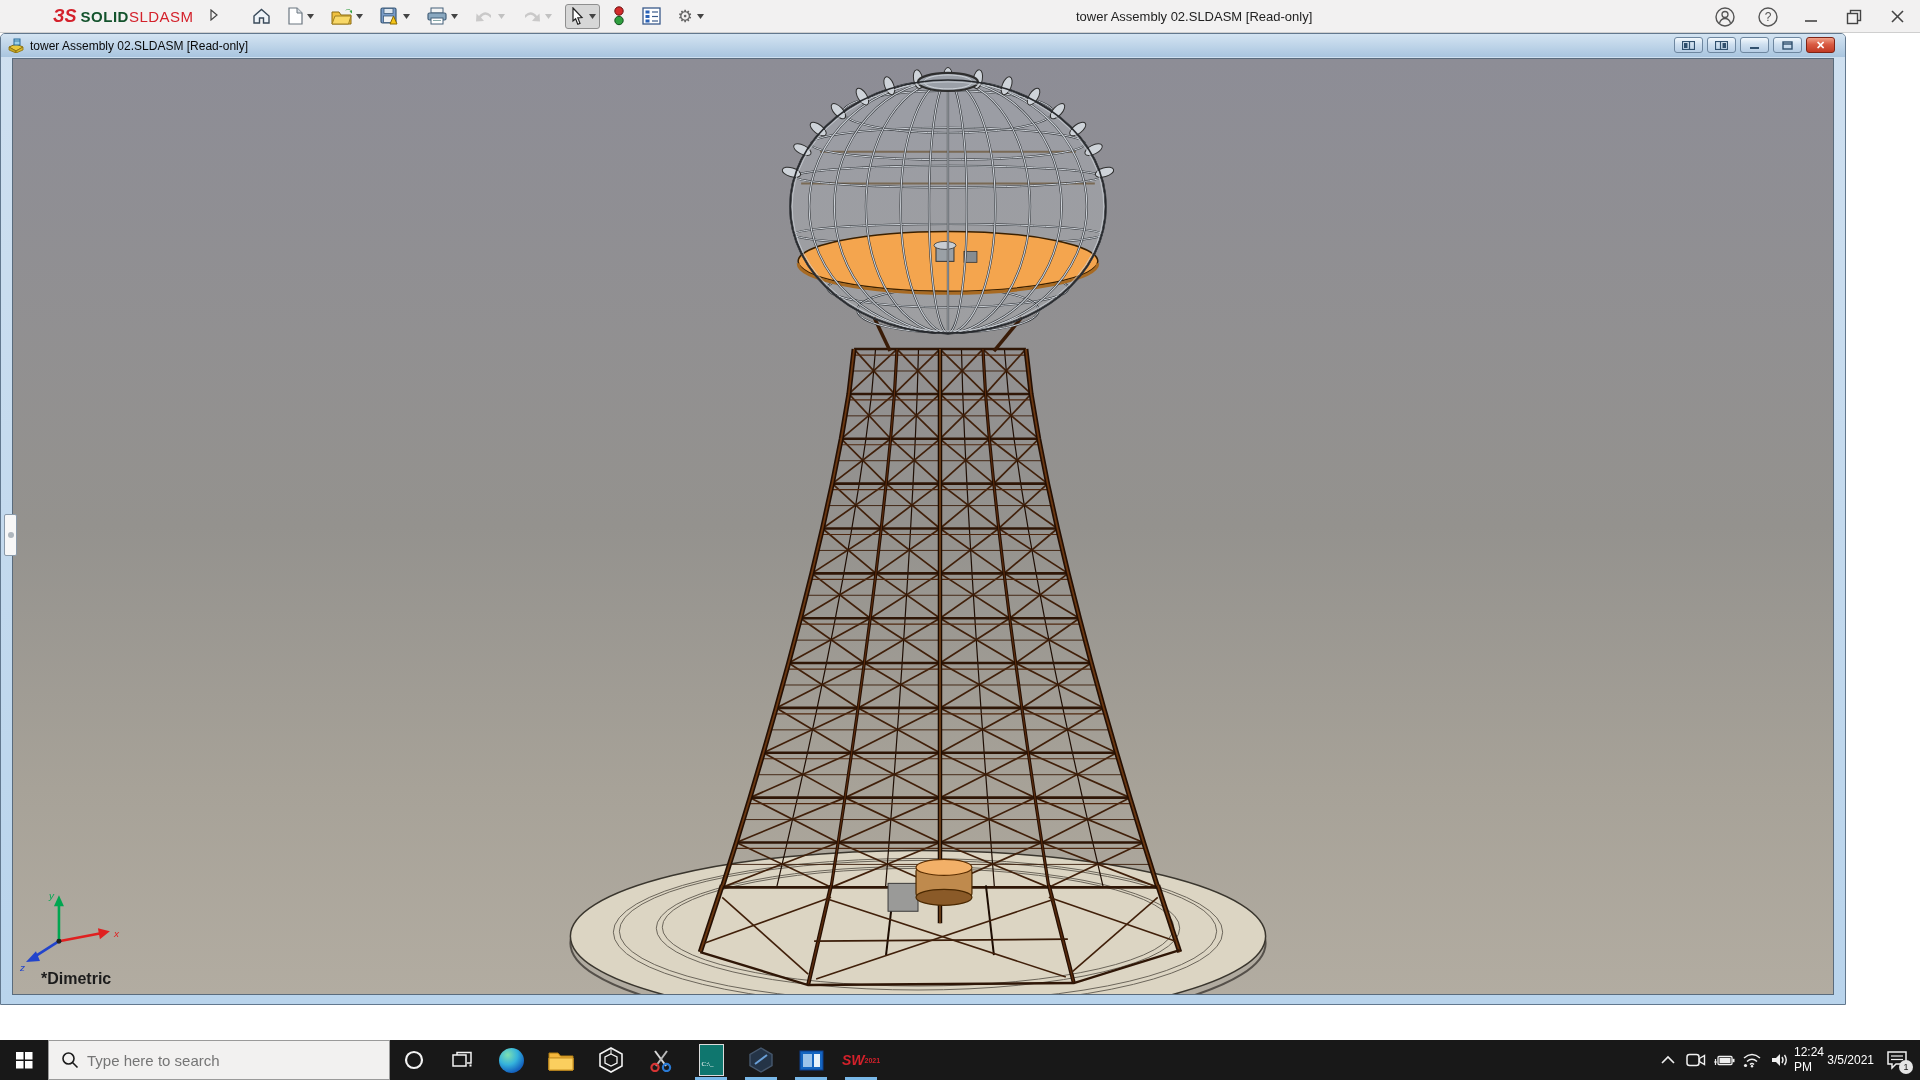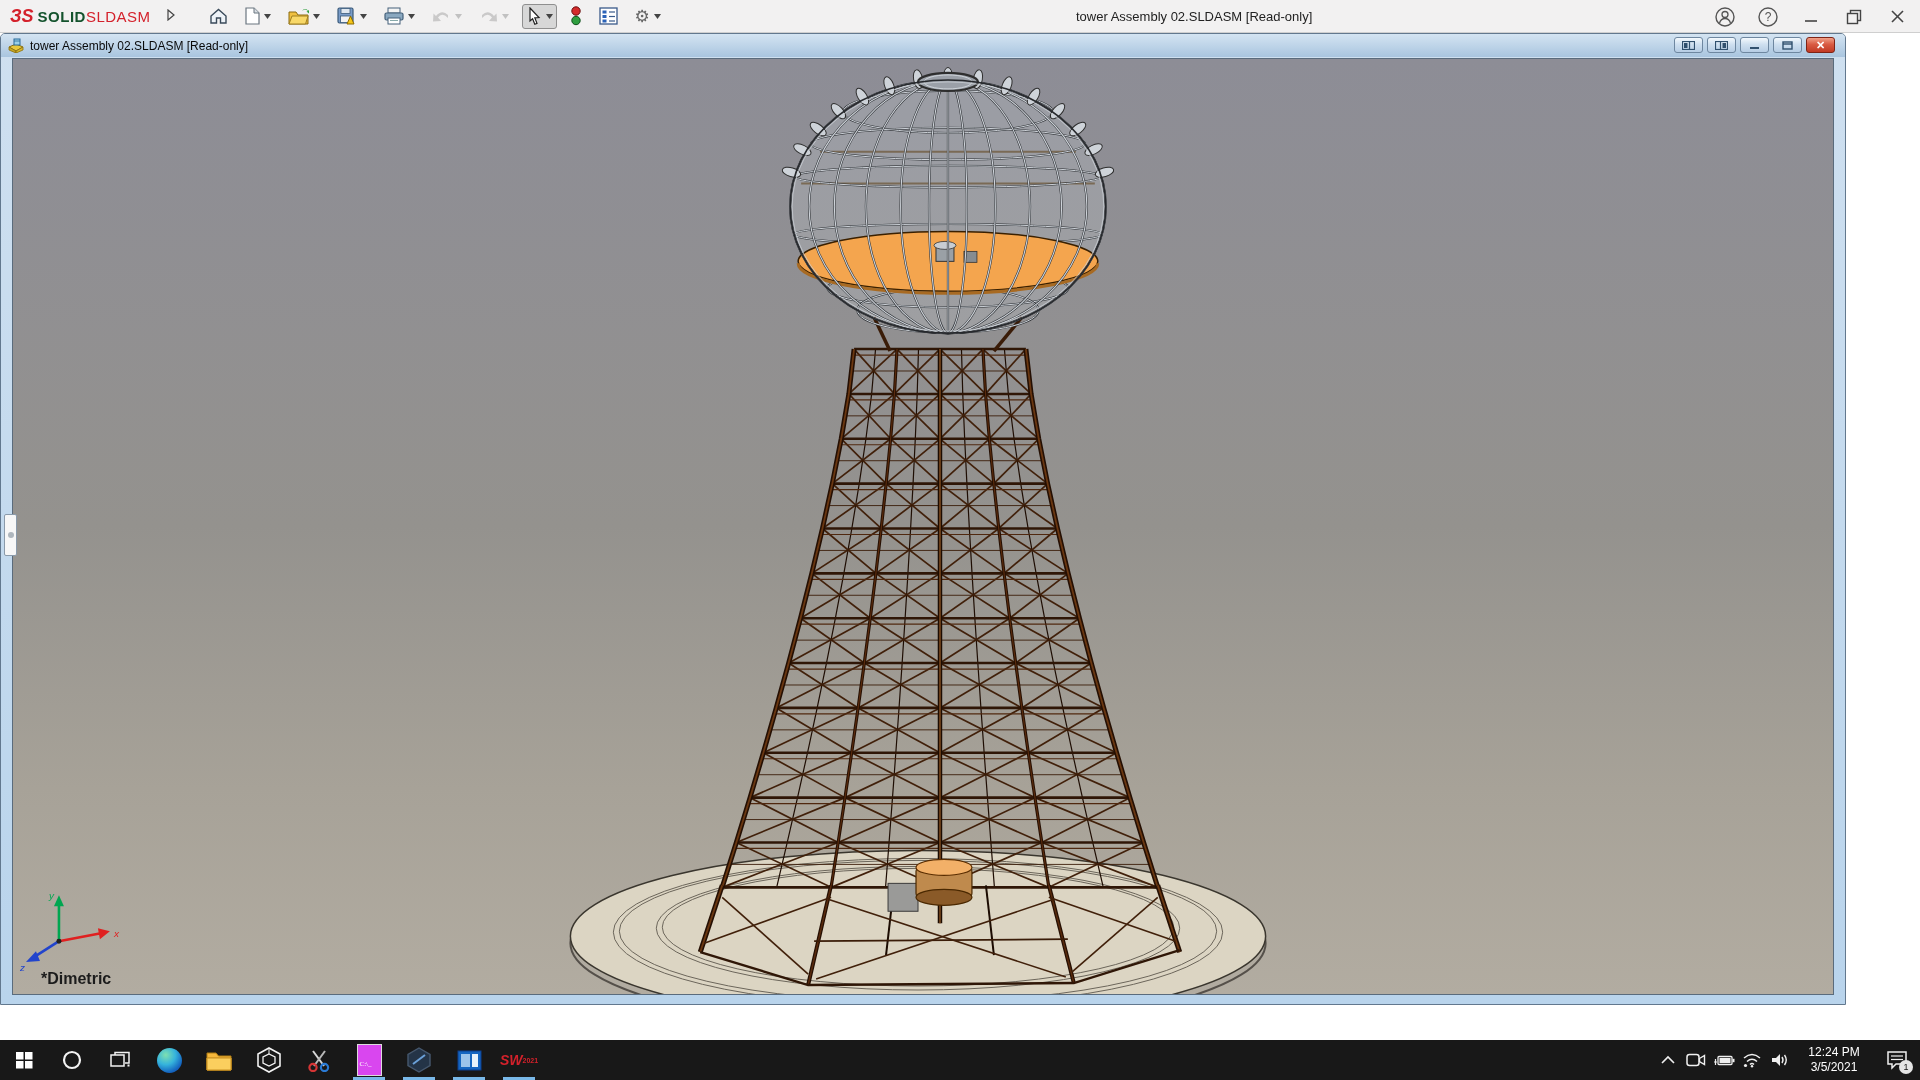--- a/index.html
+++ b/index.html
@@ -3,21 +3,21 @@
 <meta charset="utf-8">
 <style>
   * { margin:0; padding:0; box-sizing:border-box; }
   html,body { width:1920px; height:1080px; background:#fff; overflow:hidden;
               font-family:"Liberation Sans", sans-serif; }
   #screen { position:relative; width:1920px; height:1080px; background:#fff; }
 
   
   #topbar { position:absolute; top:0; left:0; width:1920px; height:33px;
             background:#f2f1f1; border-bottom:1px solid #cfcfcf;
-            display:flex; align-items:center; }
+            display:flex; align-items:center;padding-left:43px; }
   #logo { display:flex; align-items:baseline; margin-left:10px; cursor:default; }
   #logo .glyph { color:#d4212b; font-weight:bold; font-style:italic; font-size:18px; margin-right:4px;}
   #logo .bold  { color:#14532d; font-weight:bold; font-size:15px; letter-spacing:.5px;}
   #logo .light { color:#d4212b; font-weight:normal; font-size:15px; letter-spacing:.5px;}
   .flyout { margin-left:16px; }
   #tools { display:flex; align-items:center; margin-left:30px; }
   .tb { display:flex; align-items:center; padding:3px 4px; border-radius:3px; }
   .tb + .tb { margin-left:9px; }
   .tb.pressed { background:#d7d7d7; border:1px solid #8f8f8f; padding:2px 3px; }
   .caret { margin-left:4px; }
@@ -57,28 +57,28 @@
              background:#181818; display:flex; align-items:stretch; }
   .tcell { width:48px; display:flex; align-items:center; justify-content:center; position:relative; }
   #tsearch { width:342px; background:#f2f1f0; border:1px solid #9a9a9a; display:flex; align-items:center; }
   #tsearch svg { margin:0 8px 0 12px; }
   #tsearch input { border:none; outline:none; background:transparent; font-size:15px; color:#333;
                    width:280px; font-family:"Liberation Sans",sans-serif; }
   .appcell { width:50px; display:flex; align-items:center; justify-content:center; position:relative; }
   .appcell .run { position:absolute; bottom:0; left:9px; right:9px; height:3px; background:#79b8e8; }
   .edgeicon { width:25px; height:25px; border-radius:50%;
               background:radial-gradient(circle at 35% 28%, #7ee0b0 0%, #35b3dc 40%, #1565c0 72%, #0d3f8e 100%); }
-  .cmdicon { width:25px; height:22px; background:#d946ef; border:1px solid #dcdcdc;
+  .cmdicon { width:25px; height:22px; background:#0f766e; border:1px solid #dcdcdc;
              font-family:Liberation Serif, serif; font-size:7px; color:#fff; padding:15px 2px; }
   .swicon { display:flex; flex-direction:row; align-items:center; line-height:1; }
   .swicon .sw { color:#d4212b; font-weight:bold; font-size:14px; font-style:italic; }
   .swicon .yr { color:#d4212b; font-size:7px; font-weight:bold; }
   #tray { margin-left:auto; display:flex; align-items:stretch; }
   .traycell { display:flex; align-items:center; justify-content:center; width:28px; }
-  #clock { width:80px; display:flex; flex-direction:column; justify-content:center; align-items:center;
+  #clock { width:80px; display:flex; flex-direction:row; justify-content:center; align-items:center;
            color:#fff; font-size:12px; line-height:15px; }
   #notif { width:46px; display:flex; align-items:center; justify-content:center; position:relative; }
   #notif .badge { position:absolute; right:7px; bottom:6px; width:14px; height:14px; border-radius:50%;
                   background:#e4e4e4; color:#111; font-size:9px; display:flex; align-items:center; justify-content:center; }
 </style>
 </head>
 <body>
 
 <div id="screen">
 
@@ -533,20 +533,27 @@
 
   <div id="taskbar">
     <div class="tcell">
       <svg width="17" height="17">
           <rect x="0" y="0" width="7.5" height="7.5" fill="#fff"></rect>
           <rect x="9" y="0" width="7.5" height="7.5" fill="#fff"></rect>
           <rect x="0" y="9" width="7.5" height="7.5" fill="#fff"></rect>
           <rect x="9" y="9" width="7.5" height="7.5" fill="#fff"></rect>
         </svg>
     </div>
+    <div id="tsearch">
+      <svg width="18" height="18">
+          <circle cx="7.5" cy="7.5" r="5.5" fill="none" stroke="#1b1b1b" stroke-width="1.6"></circle>
+          <line x1="11.5" y1="11.5" x2="16.5" y2="16.5" stroke="#1b1b1b" stroke-width="1.6"></line>
+        </svg>
+      <input type="text" placeholder="Type here to search" style="">
+    </div>
     <div class="tcell">
       <svg width="22" height="22">
           <circle cx="11" cy="11" r="8" fill="none" stroke="#f2f2f2" stroke-width="2.2"></circle>
         </svg>
     </div>
     <div class="tcell">
       <svg width="20" height="18">
           <rect x="1" y="4" width="13" height="11" fill="none" stroke="#f2f2f2" stroke-width="1.5"></rect>
           <path d="M5 4 V1.5 H19 V12 H15" fill="none" stroke="#f2f2f2" stroke-width="1.5"></path>
           <rect x="17.5" y="13.5" width="2" height="2" fill="#f2f2f2"></rect>

